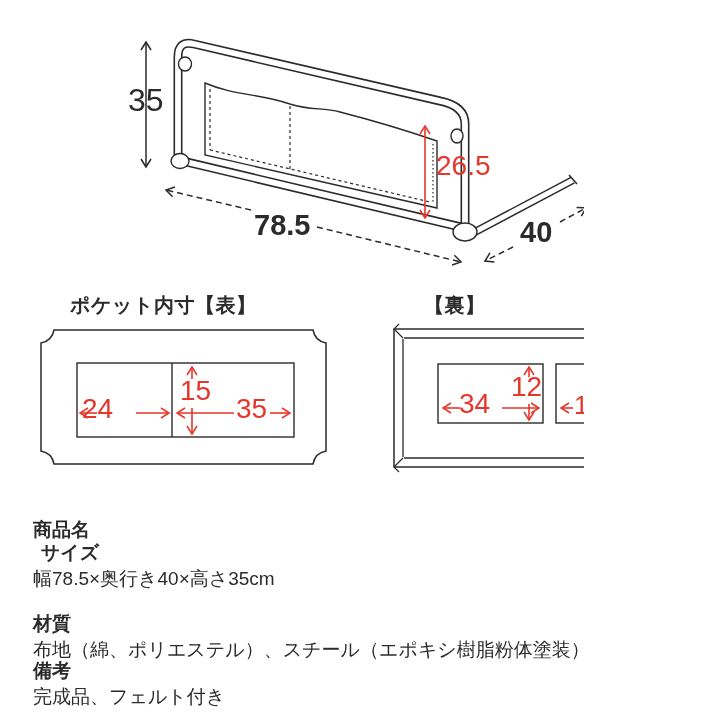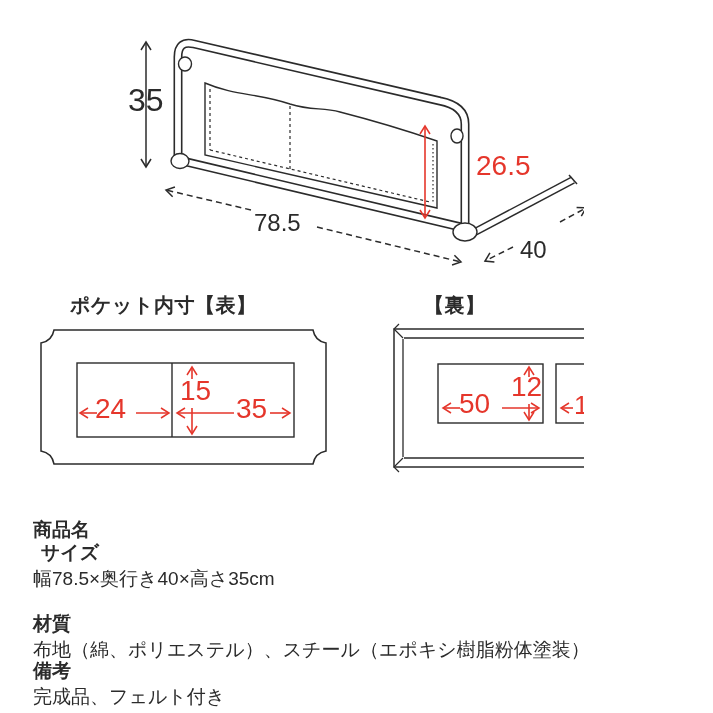--- a/index.html
+++ b/index.html
@@ -13,21 +13,21 @@
   }
   svg{position:absolute;left:0;top:0;}
   .dim{
     position:absolute;
     line-height:1;
     white-space:nowrap;
     color:#2b2b2b;
   }
   .dim.red{color:#e5362b;}
   .f32{font-size:32px;}
-  .f29{font-size:24px;}
+  .f29{font-size:29px;font-weight:bold;}
   .f28{font-size:28px;}
   .f26{font-size:26px;}
   .diagram-title{
     position:absolute;
     font-size:20px;
     font-weight:600;
     line-height:1;
     white-space:nowrap;
     letter-spacing:0.5px;
     margin-left:32px;
@@ -153,31 +153,31 @@
       </g>
       <g>
         <path d="M 573,408 L 561,408" fill="none" stroke="#e5362b" stroke-width="1.6" marker-end="url(#mr)"></path>
         <path d="M 629,408 L 633,408" fill="none" stroke="#e5362b" stroke-width="1.6" marker-end="url(#mr)"></path>
       </g>
     </g>
   </svg>
 
   <span class="dim f32" style="left:128px;top:84px;">35</span>
   <span class="dim f29" style="left:254px;top:211px;">78.5</span>
-  <span class="dim f29" style="left:520px;top:218px;margin-top:20px;">40</span>
-  <span class="dim red f28" style="left:436px;top:152px;padding-left:40px;">26.5</span>
+  <span class="dim f29" style="left:520px;top:218px;">40</span>
+  <span class="dim red f28" style="left:436px;top:152px;">26.5</span>
 
   <div class="diagram-title" style="left:38px;top:295px;">ポケット内寸【表】</div>
   <div class="diagram-title" style="left:392px;top:295px;">【裏】</div>
 
-  <span class="dim red f28" style="left:95px;top:395px;">24</span>
+  <span class="dim red f28" style="left:82px;top:395px;">24</span>
   <span class="dim red f28" style="left:180px;top:377px;">15</span>
   <span class="dim red f28" style="left:236px;top:395px;">35</span>
 
-  <span class="dim red f28" style="left:459px;top:390px;">50</span>
+  <span class="dim red f28" style="left:459px;top:390px;">34</span>
   <span class="dim red f28" style="left:511px;top:373px;">12</span>
   <span class="dim red f26" style="left:574px;top:392px;">18.5</span>
 
   <div class="spec-row" style="top:517px;">
     <span class="spec-label">商品名</span>
   </div>
   <div class="spec-row" style="top:540px;text-align:center;">
     <span class="spec-label">サイズ</span>
     <span class="spec-value">幅78.5×奥行き40×高さ35cm</span>
   </div>

